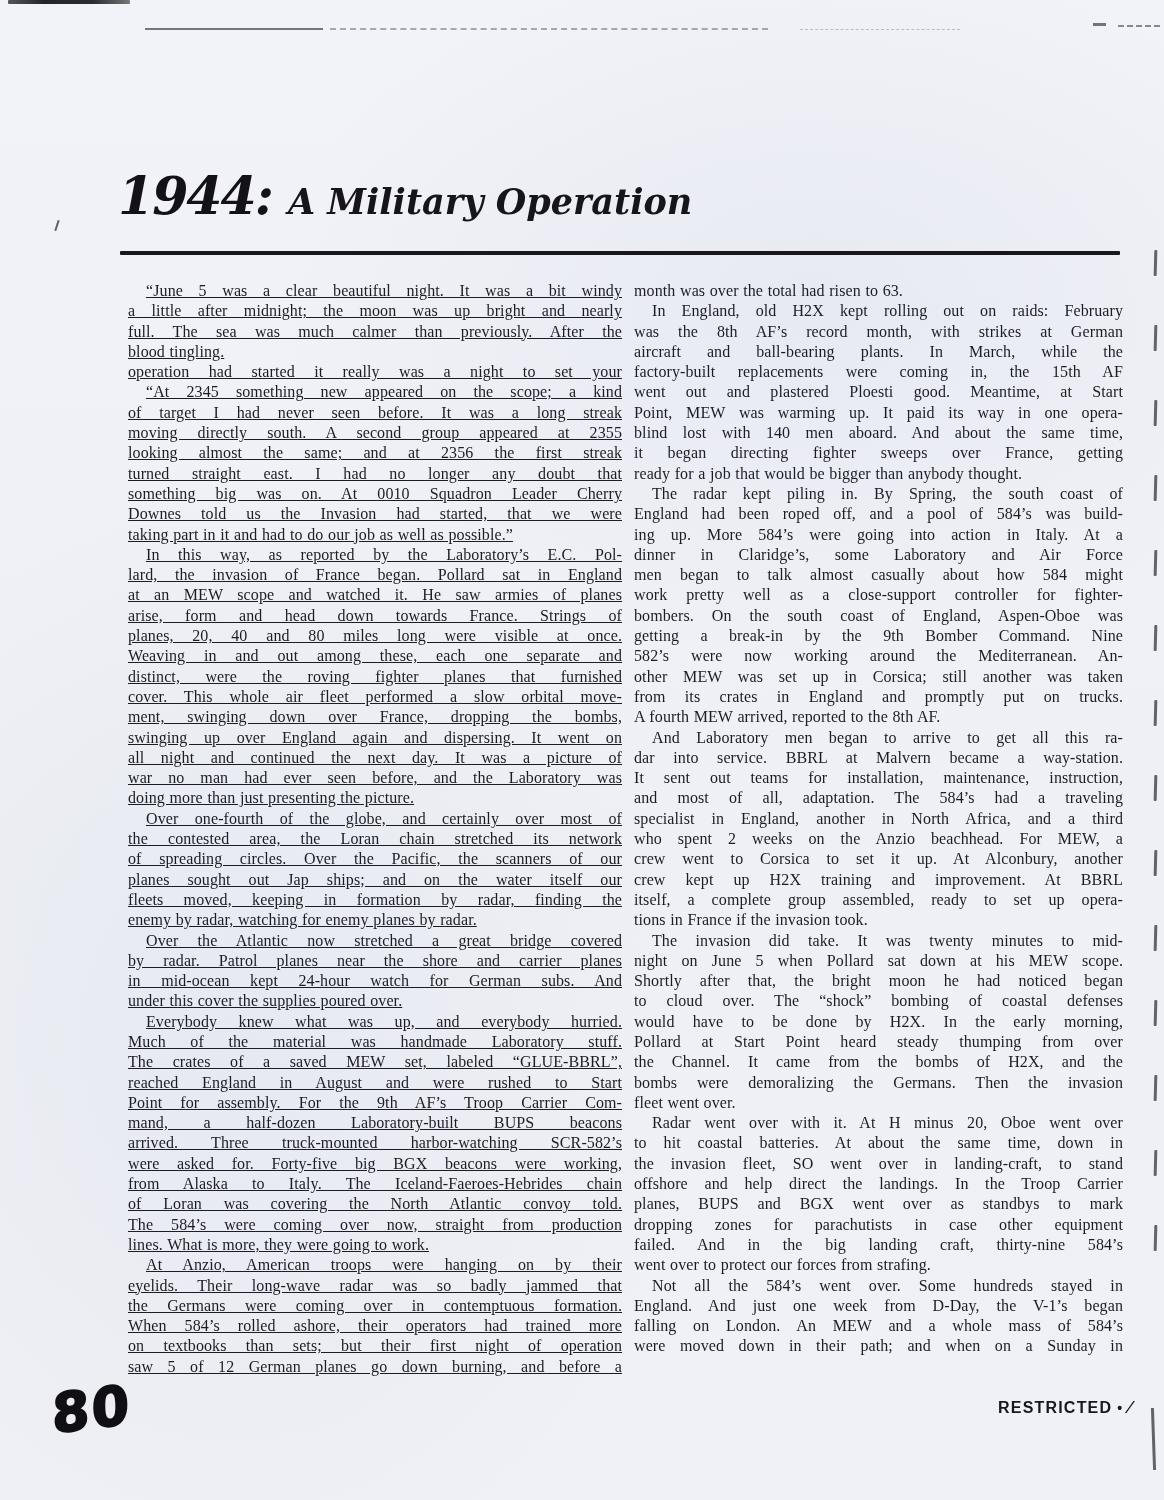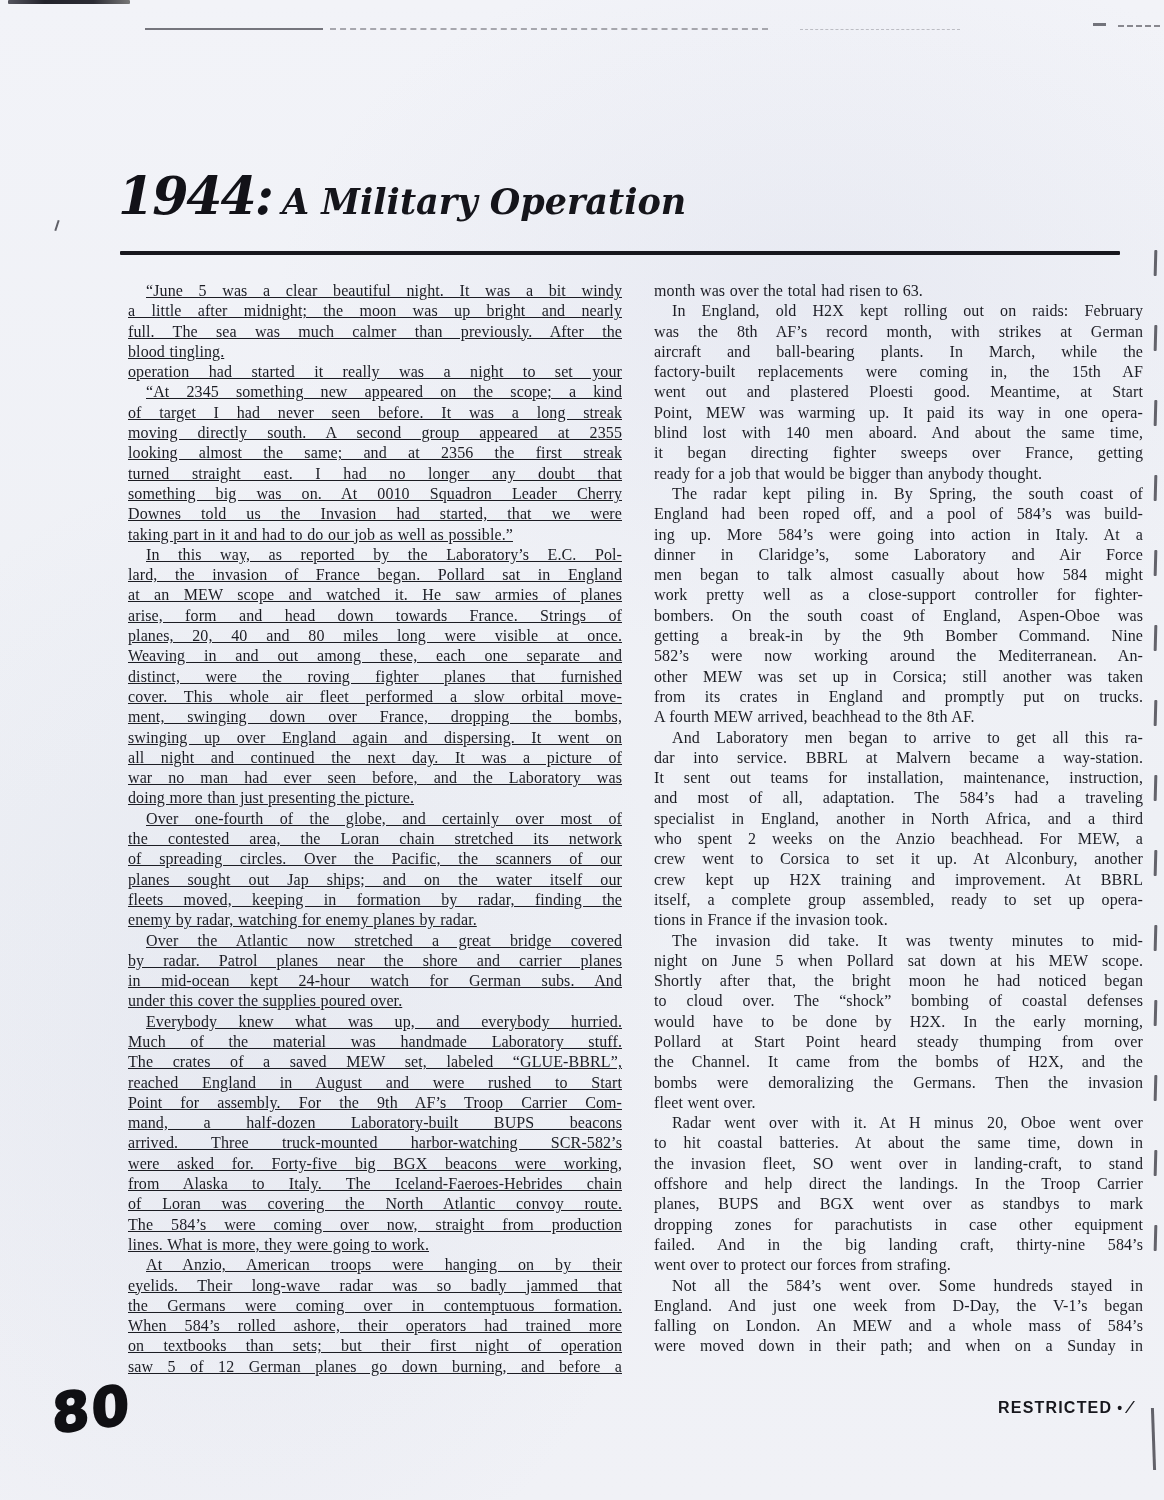--- a/index.html
+++ b/index.html
@@ -24,27 +24,27 @@
   .edge-tick{width:3px;height:26px;background:#4a4a52;left:1154px;border-radius:1px;opacity:.85;transform:rotate(1.5deg);}
   .br-line{left:1152px;top:1408px;width:3px;height:62px;background:#3f3f47;opacity:.8;transform:rotate(-2deg);}
   
   .title-block{position:absolute;left:118px;top:170px;white-space:nowrap;}
   .title-year{
     font-family:"DejaVu Serif", serif;font-style:italic;font-weight:bold;
     font-size:52px;letter-spacing:-2px;line-height:1;color:#121218;
   }
   .title-subtitle{
     font-family:"DejaVu Serif", serif;font-style:italic;font-weight:bold;
-    font-size:35px;letter-spacing:0px;margin-left:10px;color:#15151b;
+    font-size:35px;letter-spacing:0px;margin-left:16px;color:#15151b;
   }
   .title-rule{position:absolute;left:120px;top:251px;width:1000px;height:4px;background:#17171d;border-radius:1px;}
   
   .col{position:absolute;top:281px;font-size:16px;line-height:20.3px;}
   .col-left{left:128px;width:494px;text-decoration:underline;}
-  .col-right{left:654px;width:489px;}
+  .col-right{left:634px;width:489px;}
   .para{margin:0;}
   .line{
     text-align:justify;text-align-last:justify;
     white-space:normal;letter-spacing:.1px;word-spacing:.5px;
   }
   .line.indent{text-indent:18px;}
   .line.end{text-align-last:left;}
   
   .page-number{
     position:absolute;left:52px;top:1378px;
@@ -146,21 +146,21 @@
       <div class="para">
         <div class="line indent">Everybody knew what was up, and everybody hurried.</div>
         <div class="line">Much of the material was handmade Laboratory stuff.</div>
         <div class="line">The crates of a saved MEW set, labeled “GLUE-BBRL”,</div>
         <div class="line">reached England in August and were rushed to Start</div>
         <div class="line">Point for assembly. For the 9th AF’s Troop Carrier Com-</div>
         <div class="line">mand, a half-dozen Laboratory-built BUPS beacons</div>
         <div class="line">arrived. Three truck-mounted harbor-watching SCR-582’s</div>
         <div class="line">were asked for. Forty-five big BGX beacons were working,</div>
         <div class="line">from Alaska to Italy. The Iceland-Faeroes-Hebrides chain</div>
-        <div class="line">of Loran was covering the North Atlantic convoy route.</div>
+        <div class="line">of Loran was covering the North Atlantic convoy told.</div>
         <div class="line">The 584’s were coming over now, straight from production</div>
         <div class="line end">lines. What is more, they were going to work.</div>
       </div>
       <div class="para">
         <div class="line indent">At Anzio, American troops were hanging on by their</div>
         <div class="line">eyelids. Their long-wave radar was so badly jammed that</div>
         <div class="line">the Germans were coming over in contemptuous formation.</div>
         <div class="line">When 584’s rolled ashore, their operators had trained more</div>
         <div class="line">on textbooks than sets; but their first night of operation</div>
         <div class="line">saw 5 of 12 German planes go down burning, and before a</div>
@@ -186,21 +186,21 @@
         <div class="line">England had been roped off, and a pool of 584’s was build-</div>
         <div class="line">ing up. More 584’s were going into action in Italy. At a</div>
         <div class="line">dinner in Claridge’s, some Laboratory and Air Force</div>
         <div class="line">men began to talk almost casually about how 584 might</div>
         <div class="line">work pretty well as a close-support controller for fighter-</div>
         <div class="line">bombers. On the south coast of England, Aspen-Oboe was</div>
         <div class="line">getting a break-in by the 9th Bomber Command. Nine</div>
         <div class="line">582’s were now working around the Mediterranean. An-</div>
         <div class="line">other MEW was set up in Corsica; still another was taken</div>
         <div class="line">from its crates in England and promptly put on trucks.</div>
-        <div class="line end">A fourth MEW arrived, beachhead to the 8th AF.</div>
+        <div class="line end">A fourth MEW arrived, reported to the 8th AF.</div>
       </div>
       <div class="para">
         <div class="line indent">And Laboratory men began to arrive to get all this ra-</div>
         <div class="line">dar into service. BBRL at Malvern became a way-station.</div>
         <div class="line">It sent out teams for installation, maintenance, instruction,</div>
         <div class="line">and most of all, adaptation. The 584’s had a traveling</div>
         <div class="line">specialist in England, another in North Africa, and a third</div>
         <div class="line">who spent 2 weeks on the Anzio beachhead. For MEW, a</div>
         <div class="line">crew went to Corsica to set it up. At Alconbury, another</div>
         <div class="line">crew kept up H2X training and improvement. At BBRL</div>

